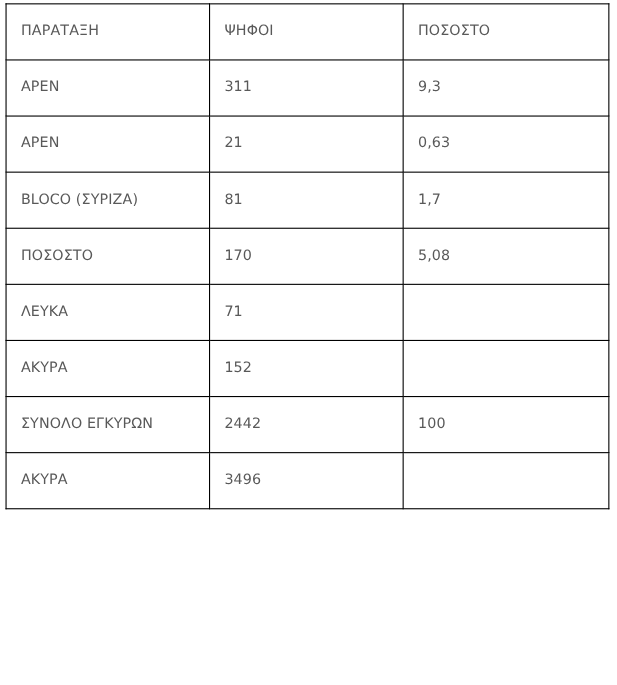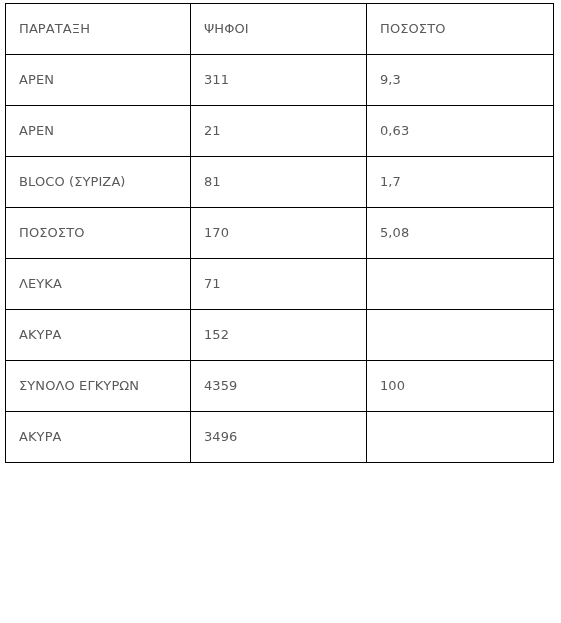--- a/index.html
+++ b/index.html
@@ -101,21 +101,21 @@
           <td>71</td>
           <td class="empty-cell"></td>
         </tr>
         <tr>
           <td>ΑΚΥΡΑ</td>
           <td>152</td>
           <td class="empty-cell"></td>
         </tr>
         <tr>
           <td>ΣΥΝΟΛΟ ΕΓΚΥΡΩΝ</td>
-          <td>4359</td>
+          <td>2442</td>
           <td>100</td>
         </tr>
         <tr>
           <td>ΑΚΥΡΑ</td>
           <td>3496</td>
           <td class="empty-cell"></td>
         </tr>
       </tbody>
   </table>
 

